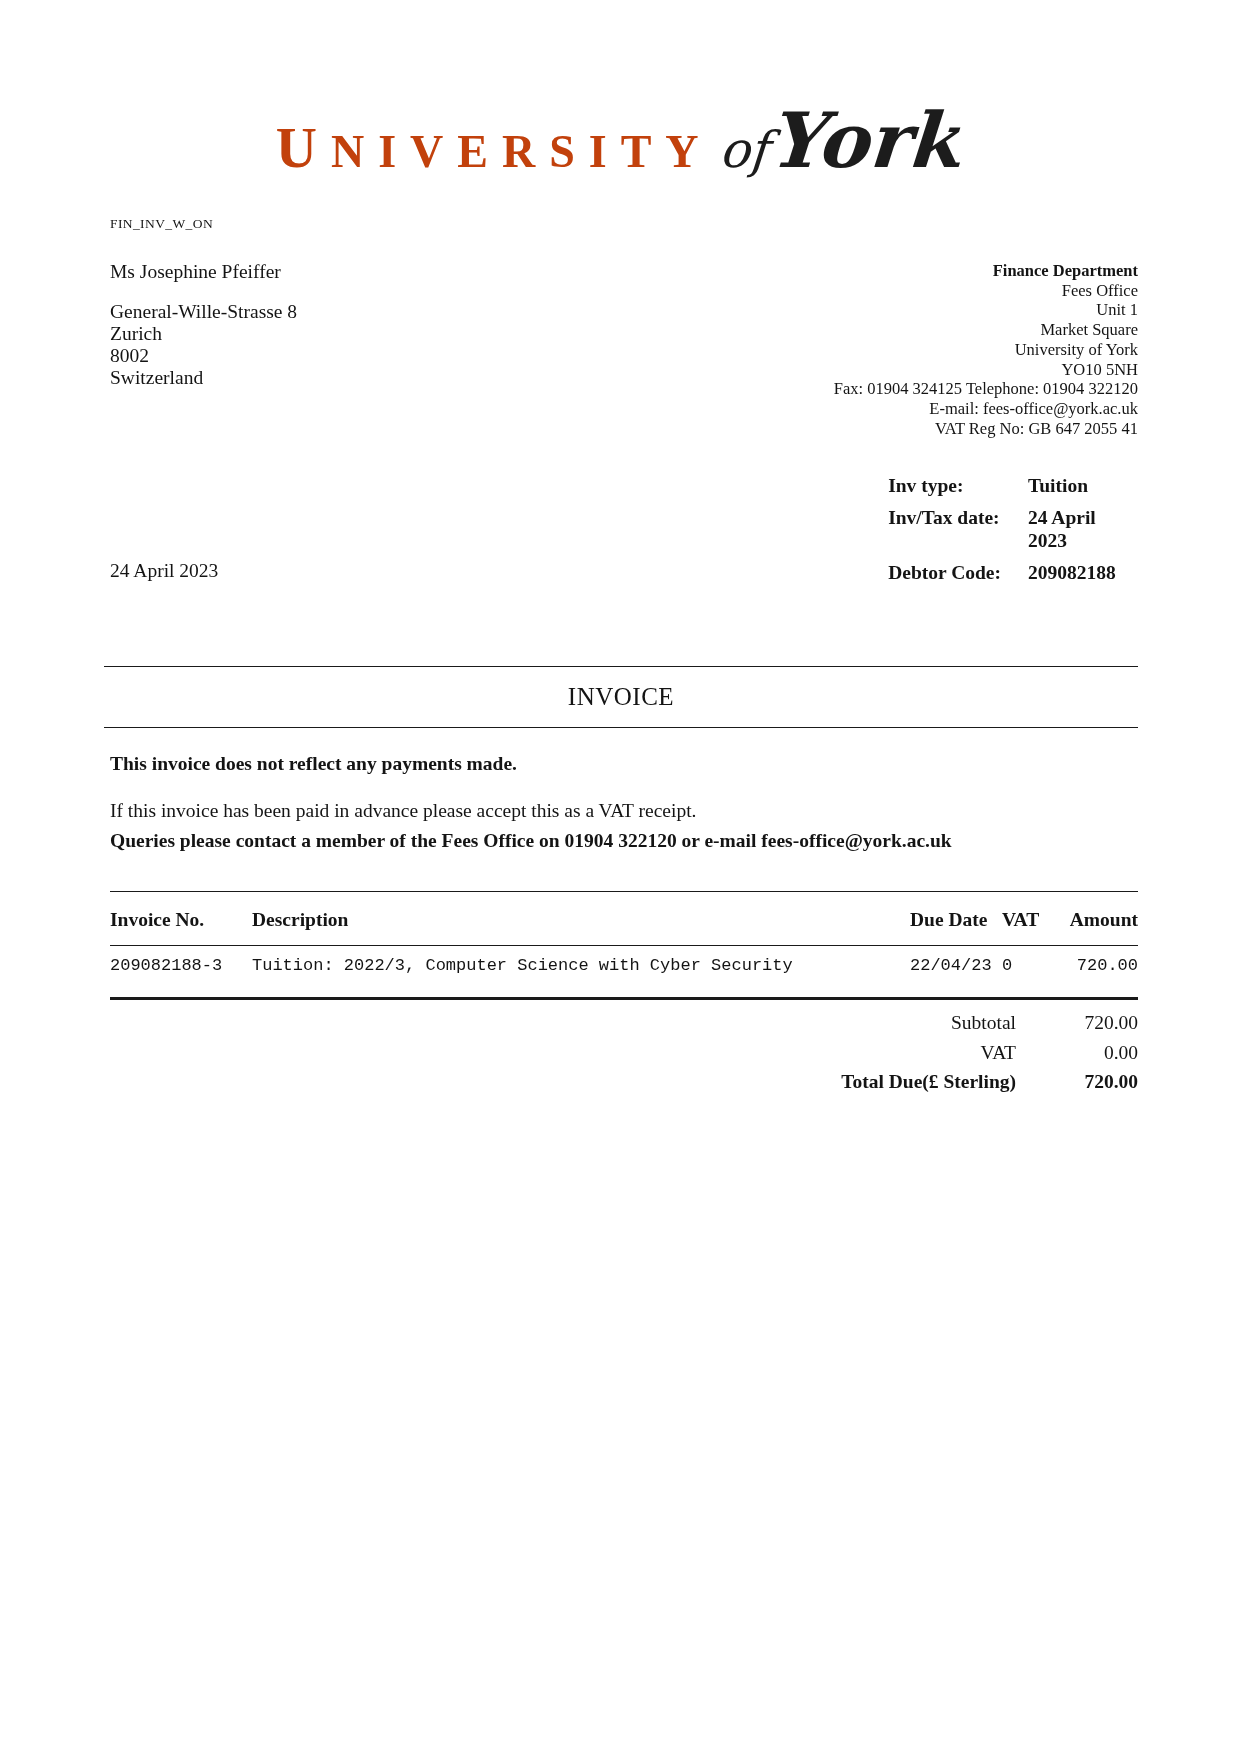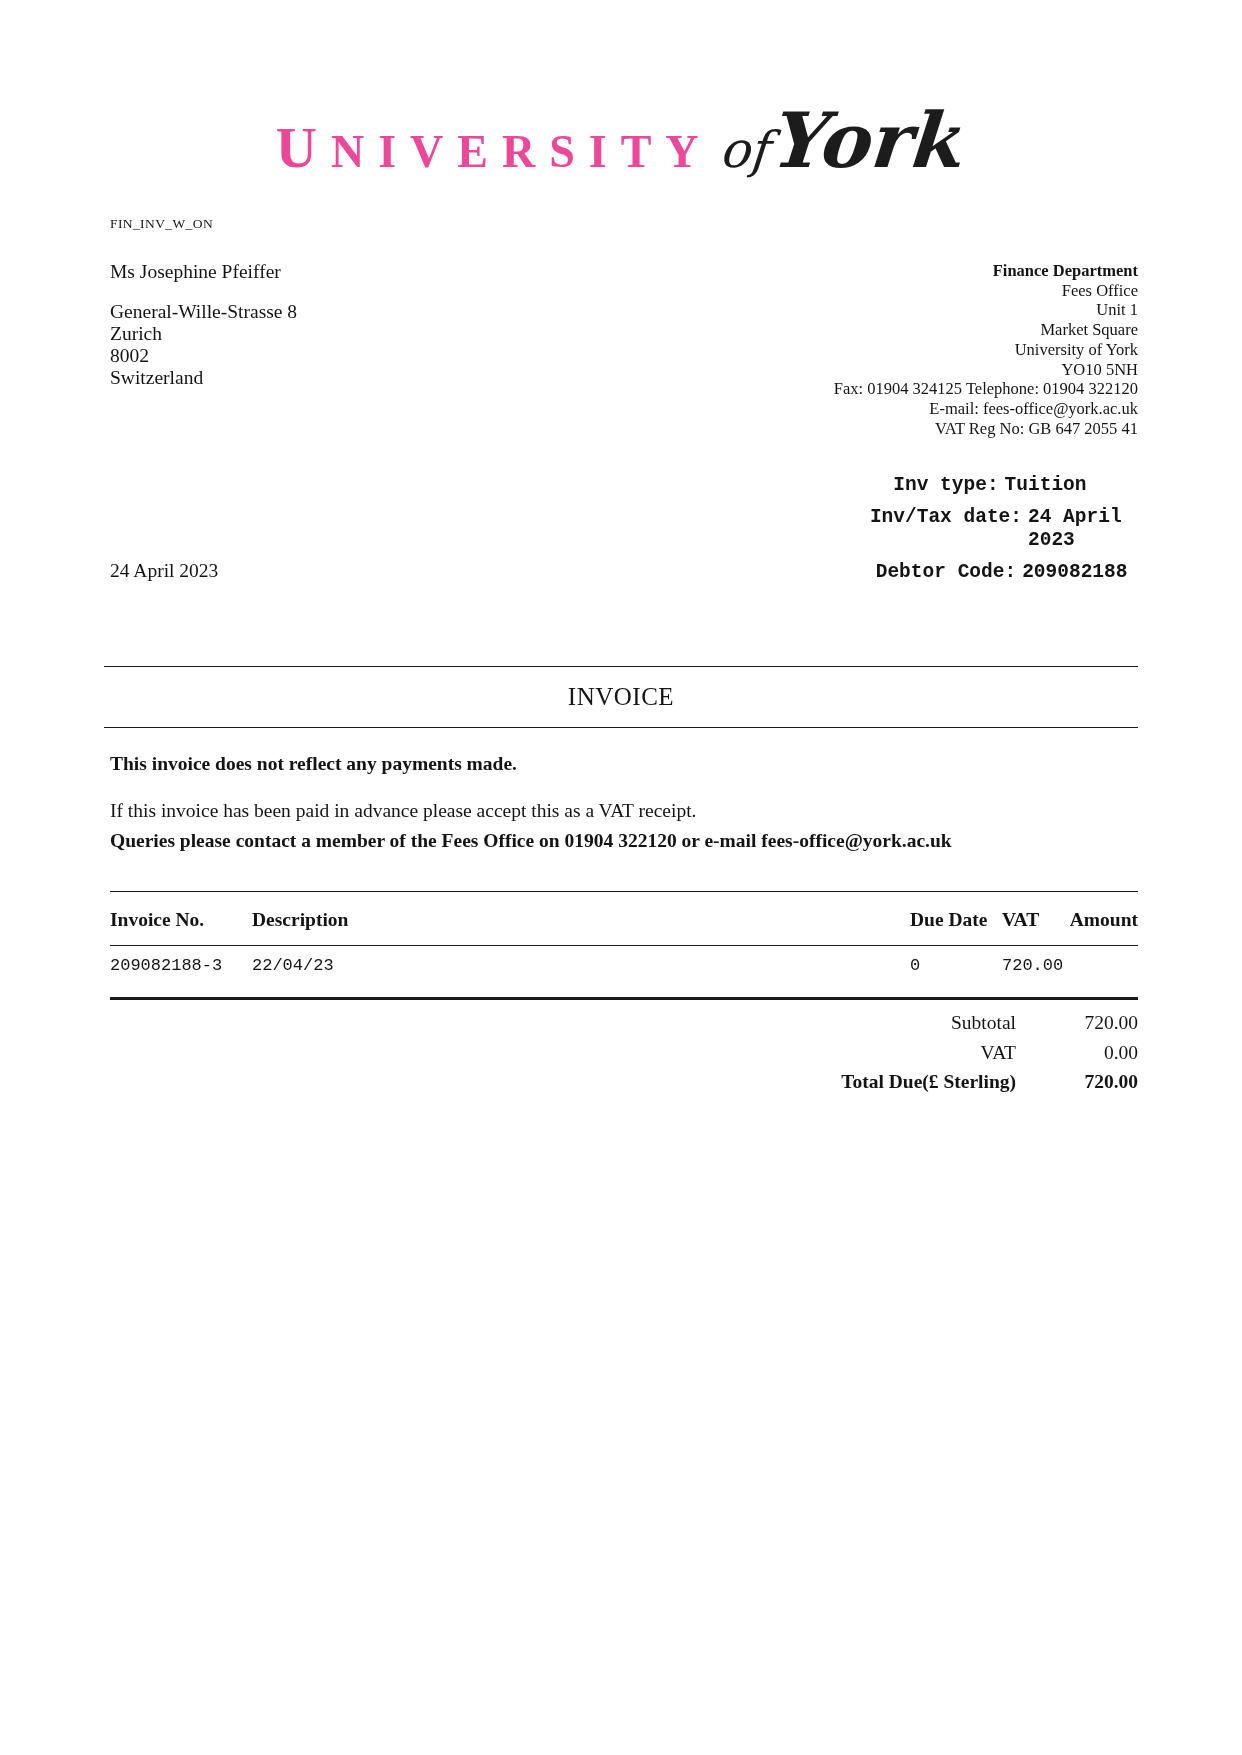--- a/index.html
+++ b/index.html
@@ -6,41 +6,41 @@
   html,body { background:#ffffff; }
   .page {
     position:relative; width:1242px; height:1755px; margin:0 auto;
     background:#ffffff; color:#141414; overflow:hidden;
     font-family:"Liberation Serif","DejaVu Serif",serif;
   }
 
   
   .logo { position:absolute; top:96px; left:0; width:100%;
           display:flex; justify-content:center; align-items:baseline; }
-  .logo-university { display:block; font-size:46px; font-weight:bold; letter-spacing:14px; color:#ec4899; }
+  .logo-university { display:block; font-size:46px; font-weight:bold; letter-spacing:14px; color:#c2410c; }
   .logo-university::first-letter { font-size:57px; }
   .logo-script { font-style:italic; font-family:"DejaVu Serif",serif; transform:skewX(-7deg); color:#1c1c1c; }
   .logo-of { font-size:50px; margin-left:10px; }
   .logo-york { font-size:76px; font-weight:bold; margin-left:4px; }
 
   .doc-code { position:absolute; left:110px; top:216px; font-size:13.5px; letter-spacing:.4px; }
 
   
   .recipient { position:absolute; left:110px; top:260px; font-size:19.5px; }
   .recipient-name { line-height:24px; }
   .recipient-lines { margin-top:17px; line-height:22px; }
 
   
   .sender { position:absolute; right:104px; top:261px; text-align:right;
             font-size:16.5px; line-height:19.7px; }
   .sender-dept { font-weight:bold; }
 
   
   .meta { position:absolute; right:104px; top:474px; font-size:19.5px; font-weight:bold; }
-  .meta-row { display:flex; justify-content:center; column-gap:6px; margin-bottom:9px; line-height:23px;font-family:Liberation Mono, monospace; }
+  .meta-row { display:flex; justify-content:space-between; column-gap:27px; margin-bottom:9px; line-height:23px; }
   .meta-label { text-align:right; }
   .meta-value { width:110px; text-align:left; }
 
   .left-date { position:absolute; left:110px; top:560px; font-size:19.5px; }
 
   .hrule { position:absolute; left:104px; right:104px; height:0; border-top:1.6px solid #1a1a1a; }
   .rule-1 { top:666px; }
   .rule-2 { top:727px; }
 
   .invoice-title { position:absolute; top:683px; left:0; width:100%;
@@ -132,20 +132,21 @@
   <div class="items">
     <div class="items-header">
       <span>Invoice No.</span>
       <span>Description</span>
       <span>Due Date</span>
       <span>VAT</span>
       <span class="cell-amount">Amount</span>
     </div>
     <div class="items-row">
       <span>209082188-3</span>
+      <span>Tuition: 2022/3, Computer Science with Cyber Security</span>
       <span>22/04/23</span>
       <span>0</span>
       <span class="cell-amount">720.00</span>
     </div>
   </div>
 
   <div class="totals">
     <div class="total-row">
       <span class="total-label">Subtotal</span>
       <span class="total-value">720.00</span>

